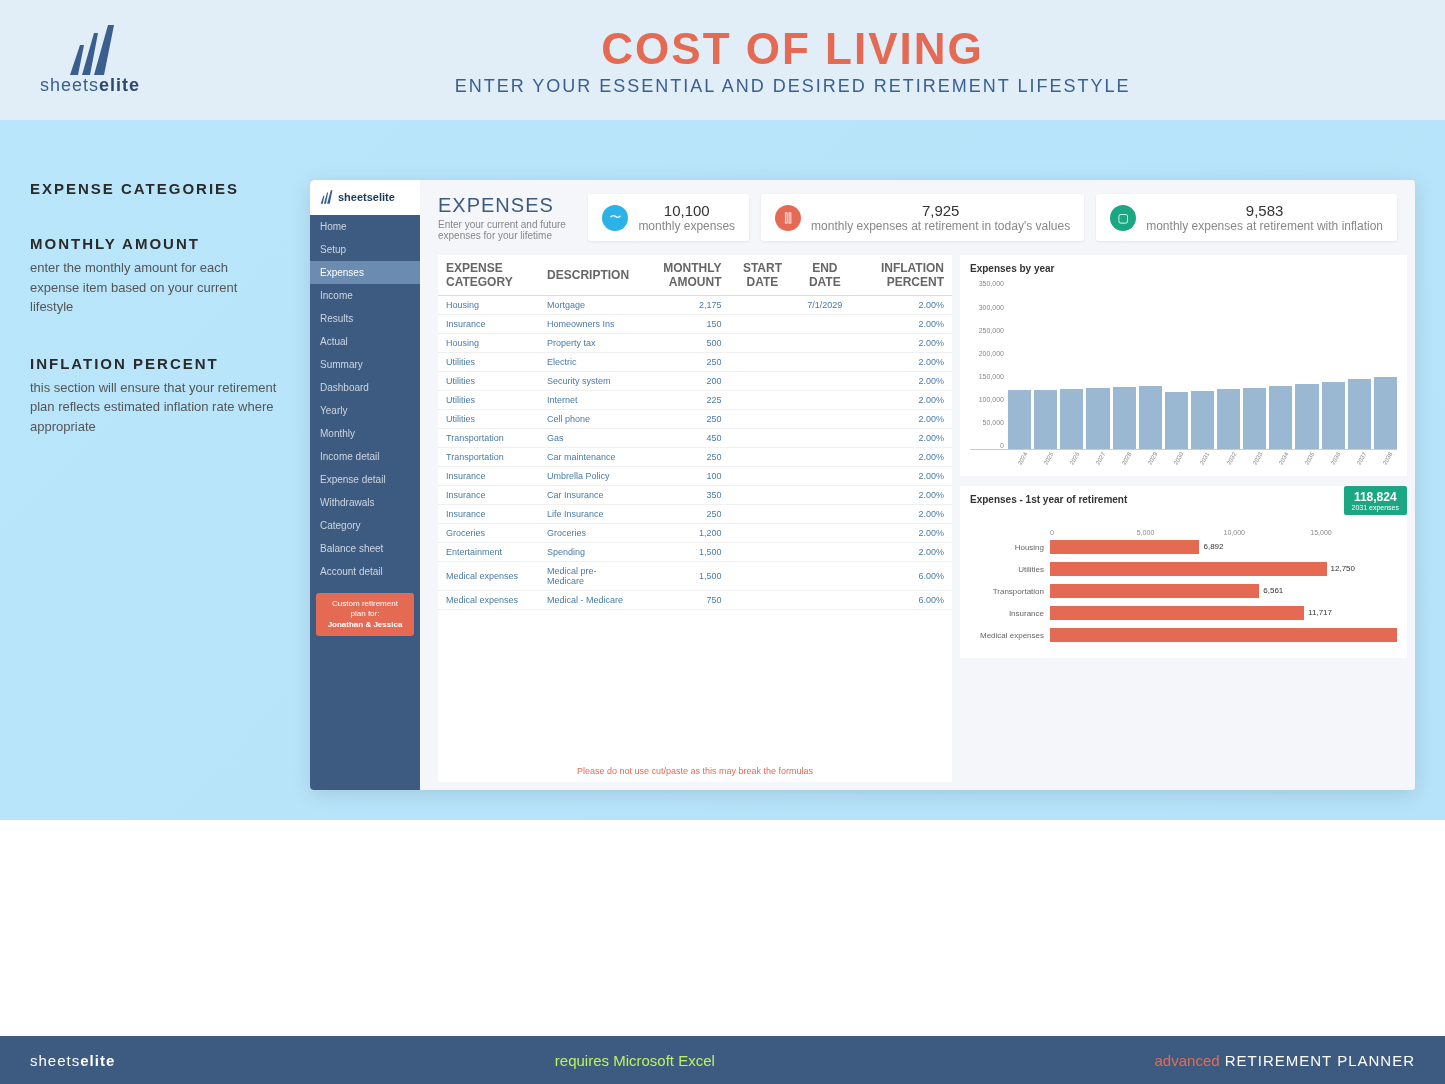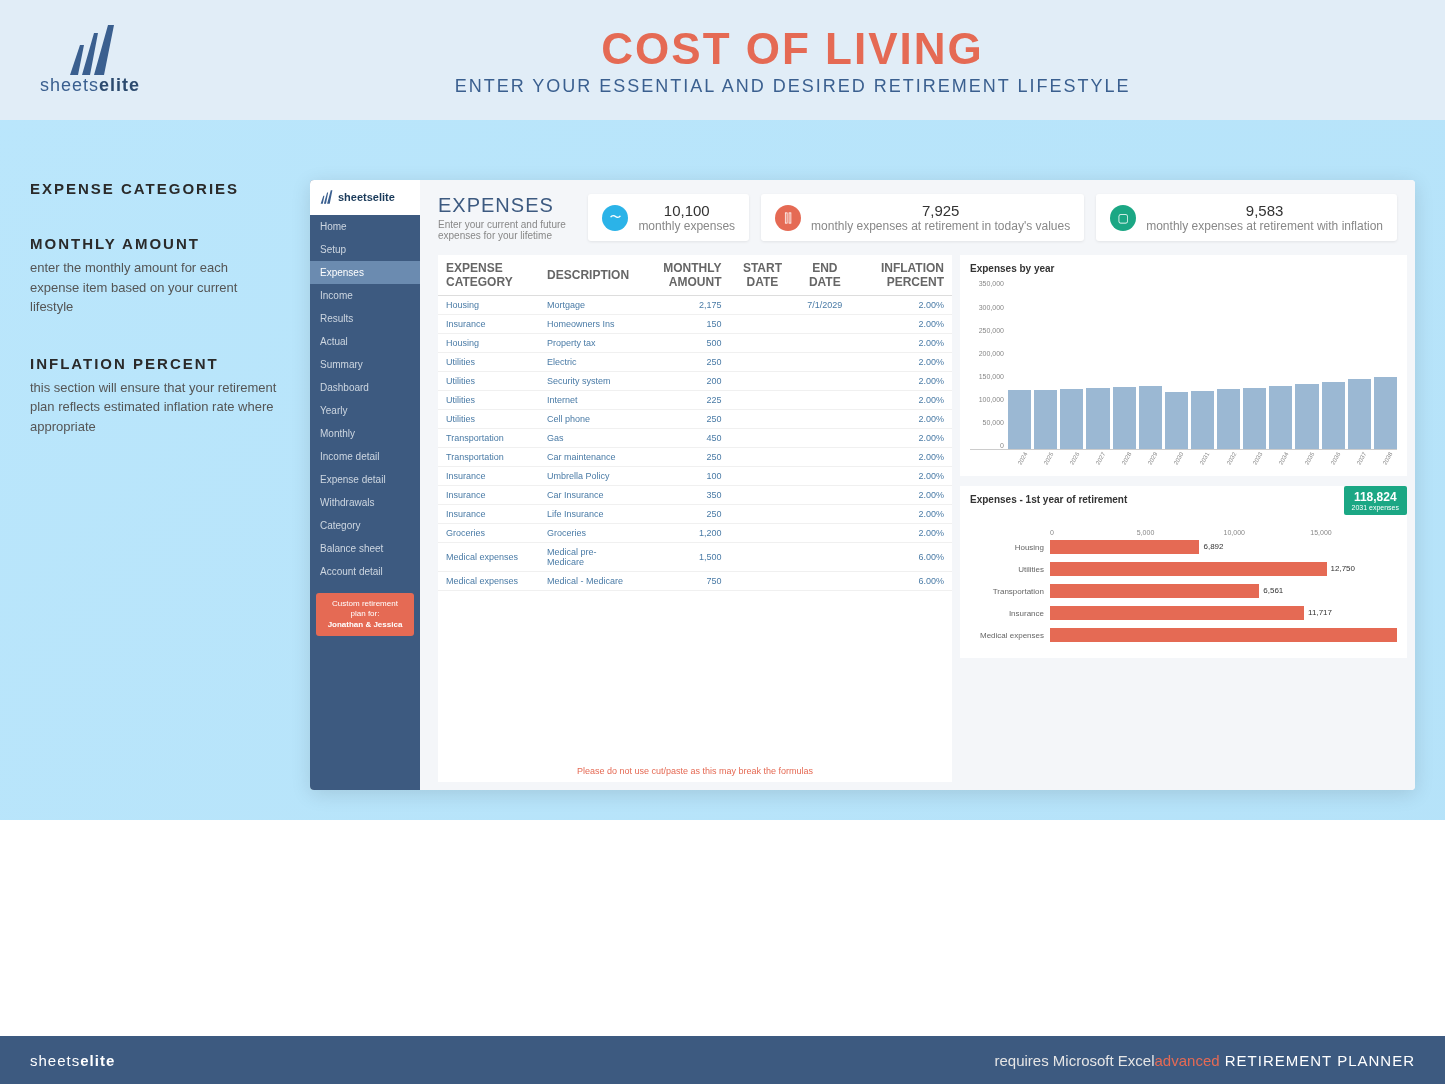--- a/index.html
+++ b/index.html
@@ -63,21 +63,21 @@
 .hbar-scale{display:flex;font-size:7px;color:#888;padding-left:80px;margin-top:24px;margin-bottom:4px}
 .hbar-scale span{flex:1;text-align:left}
 .hbar-row{display:flex;align-items:center;margin-bottom:8px;font-size:8px}
 .hbar-lbl{width:80px;text-align:right;padding-right:6px;color:#666}
 .hbar-track{flex:1;position:relative;height:14px}
 .hbar-fill{height:100%;background:#e56a54;position:relative}
 .hbar-val{position:absolute;left:100%;top:0;padding-left:4px;font-size:8px;color:#333;line-height:14px}
 .bottom-bar{position:absolute;bottom:0;left:0;right:0;height:48px;background:#3d5a80;color:#fff;display:flex;align-items:center;padding:0 30px;font-size:15px}
 .bottom-left{letter-spacing:1px}
 .bottom-left .b{font-weight:700}
-.bottom-center{flex:1;text-align:right;color:#e5e5e5}
+.bottom-center{flex:1;text-align:center;color:#bef264}
 .bottom-right .adv{color:#e56a54;font-weight:400}
 .bottom-right .rp{font-weight:300;letter-spacing:1px}
 </style>
 </head>
 <body>
 
 <div class="top-banner">
   <div class="logo-block">
     <svg class="logo-mark" width="60" height="50" viewBox="0 0 60 50">
         <path fill="#3a5f8f" d="M10 50 L20 20 L24 20 L18 50 Z M22 50 L34 8 L38 8 L30 50 Z M34 50 L48 0 L54 0 L44 50 Z"></path>
@@ -274,20 +274,28 @@
                   <td class="">Life Insurance</td>
                   <td class="r">250</td>
                   <td class="c"></td>
                   <td class="c"></td>
                   <td class="r">2.00%</td>
                 </tr>
                 <tr>
                   <td class="">Groceries</td>
                   <td class="">Groceries</td>
                   <td class="r">1,200</td>
+                  <td class="c"></td>
+                  <td class="c"></td>
+                  <td class="r">2.00%</td>
+                </tr>
+                <tr>
+                  <td class="">Entertainment</td>
+                  <td class="">Spending</td>
+                  <td class="r">1,500</td>
                   <td class="c"></td>
                   <td class="c"></td>
                   <td class="r">2.00%</td>
                 </tr>
                 <tr>
                   <td class="">Medical expenses</td>
                   <td class="">Medical pre-Medicare</td>
                   <td class="r">1,500</td>
                   <td class="c"></td>
                   <td class="c"></td>

